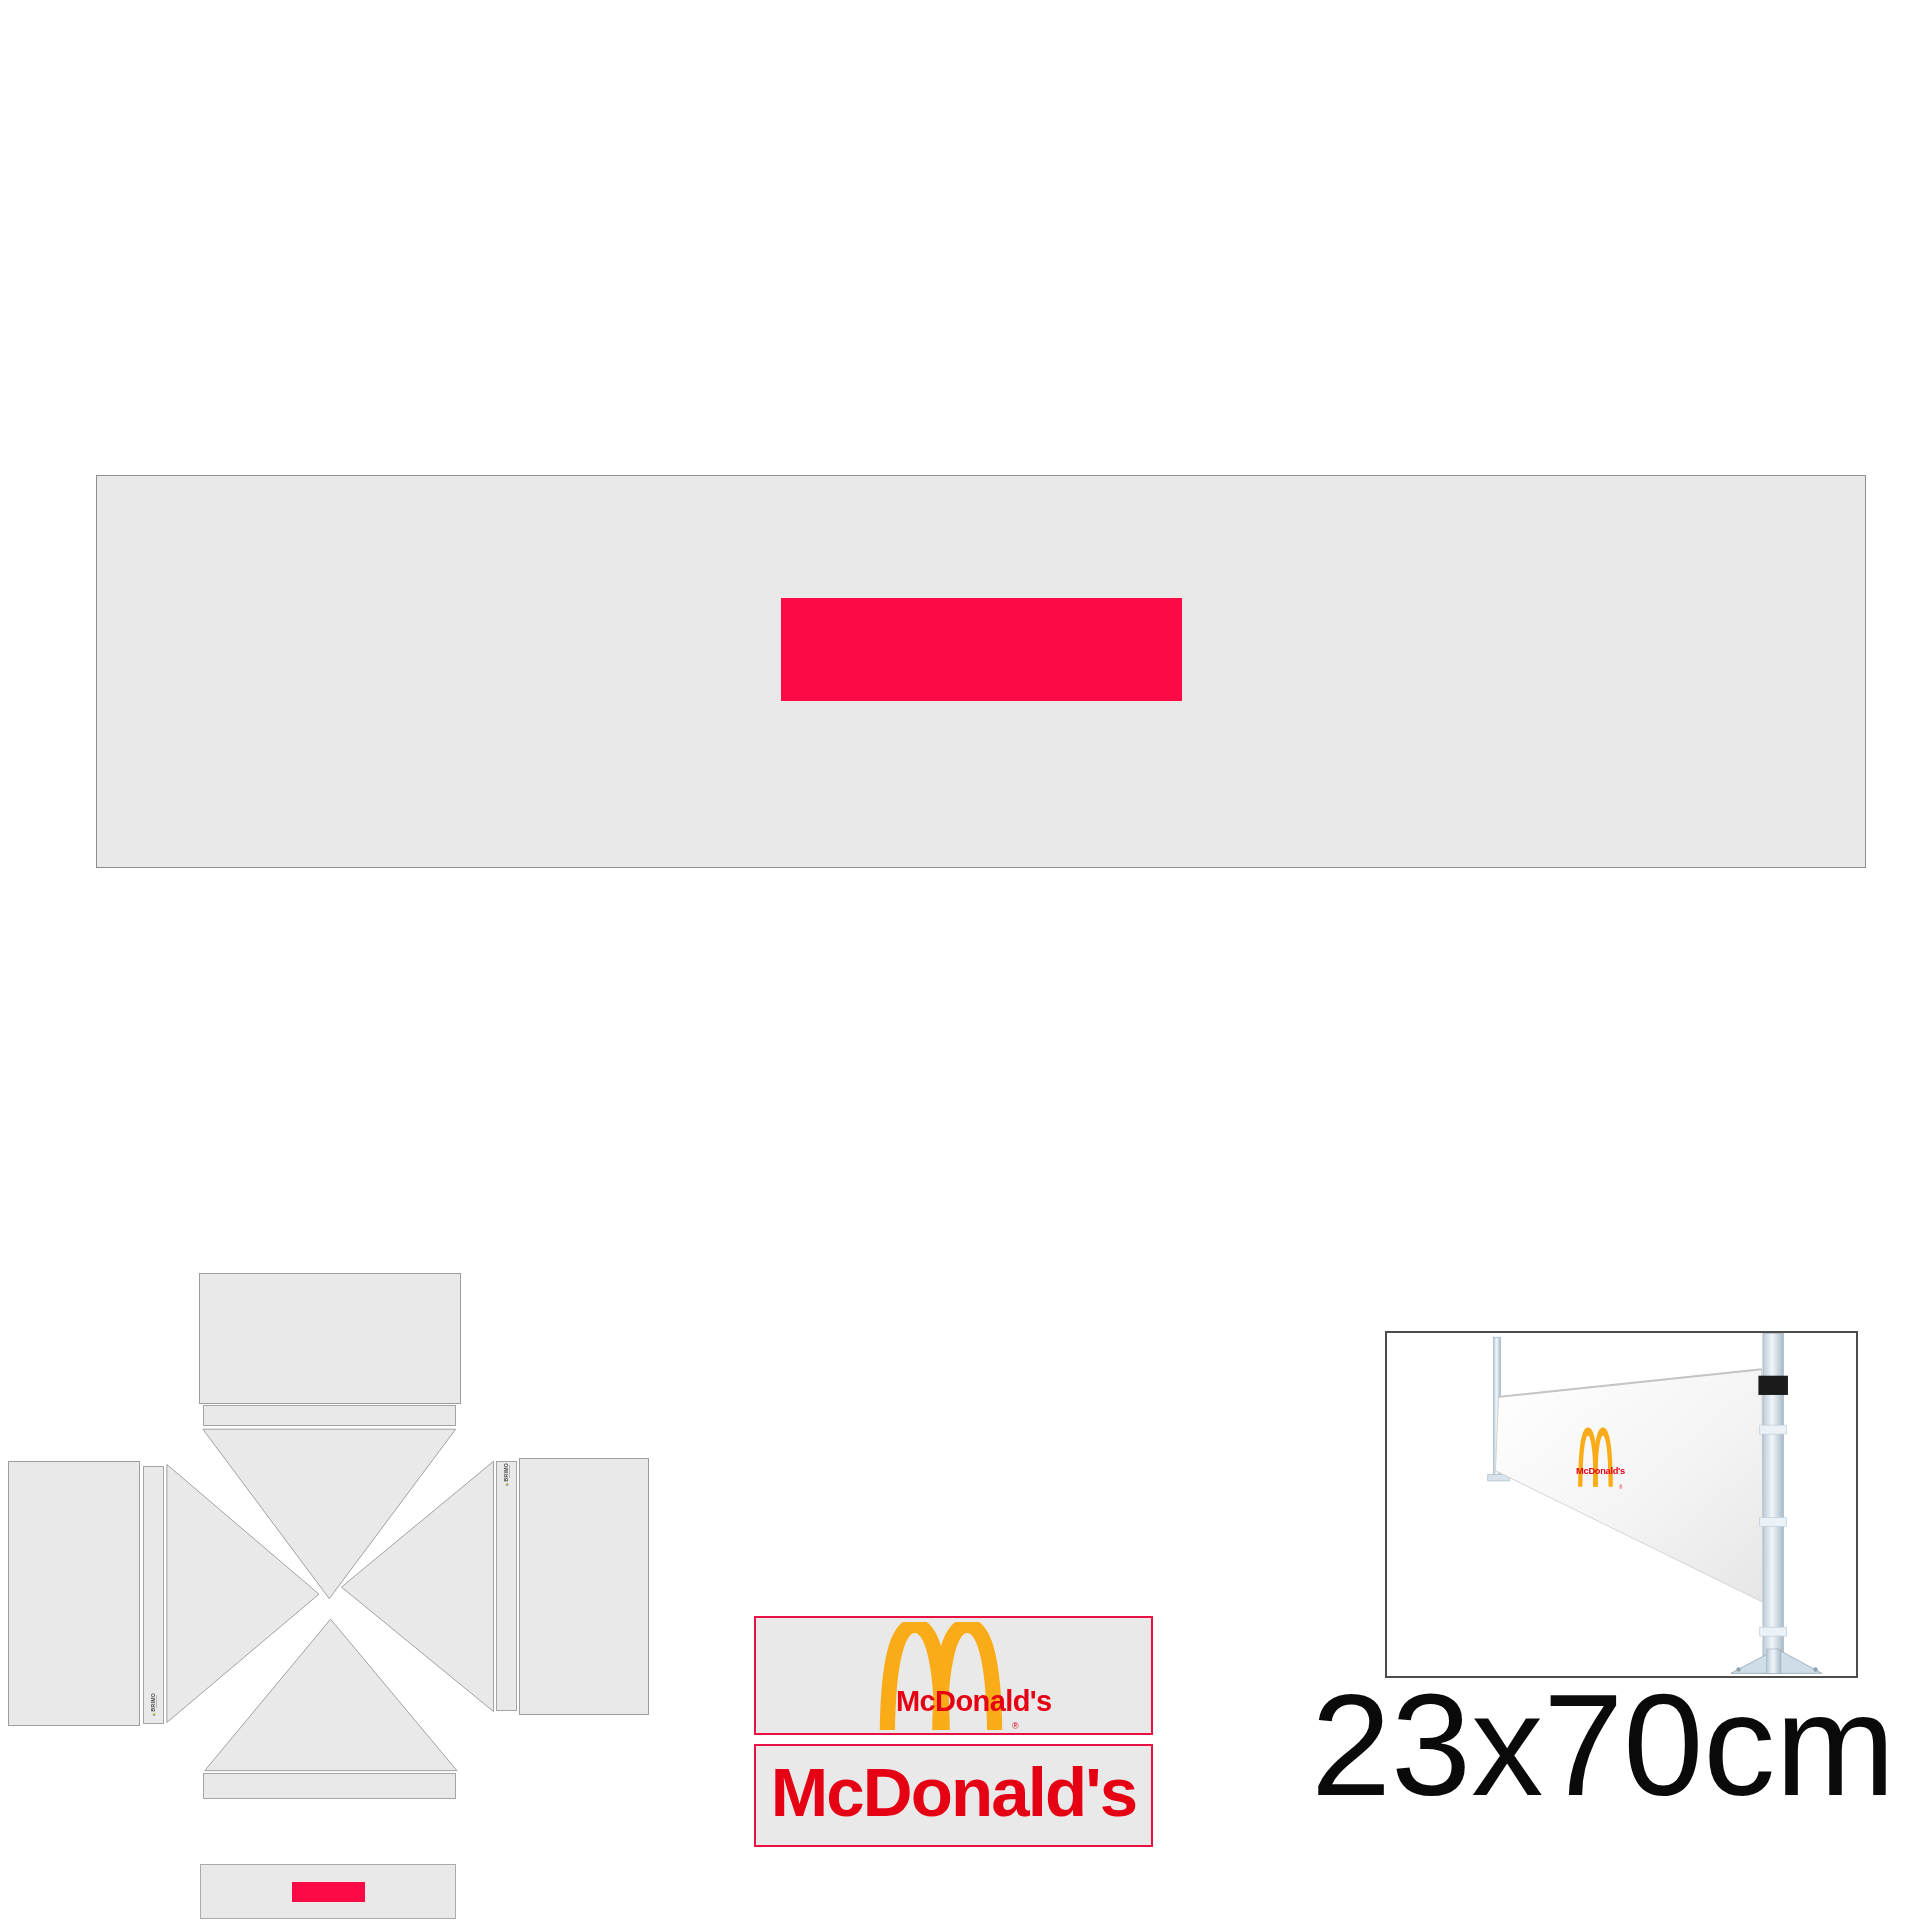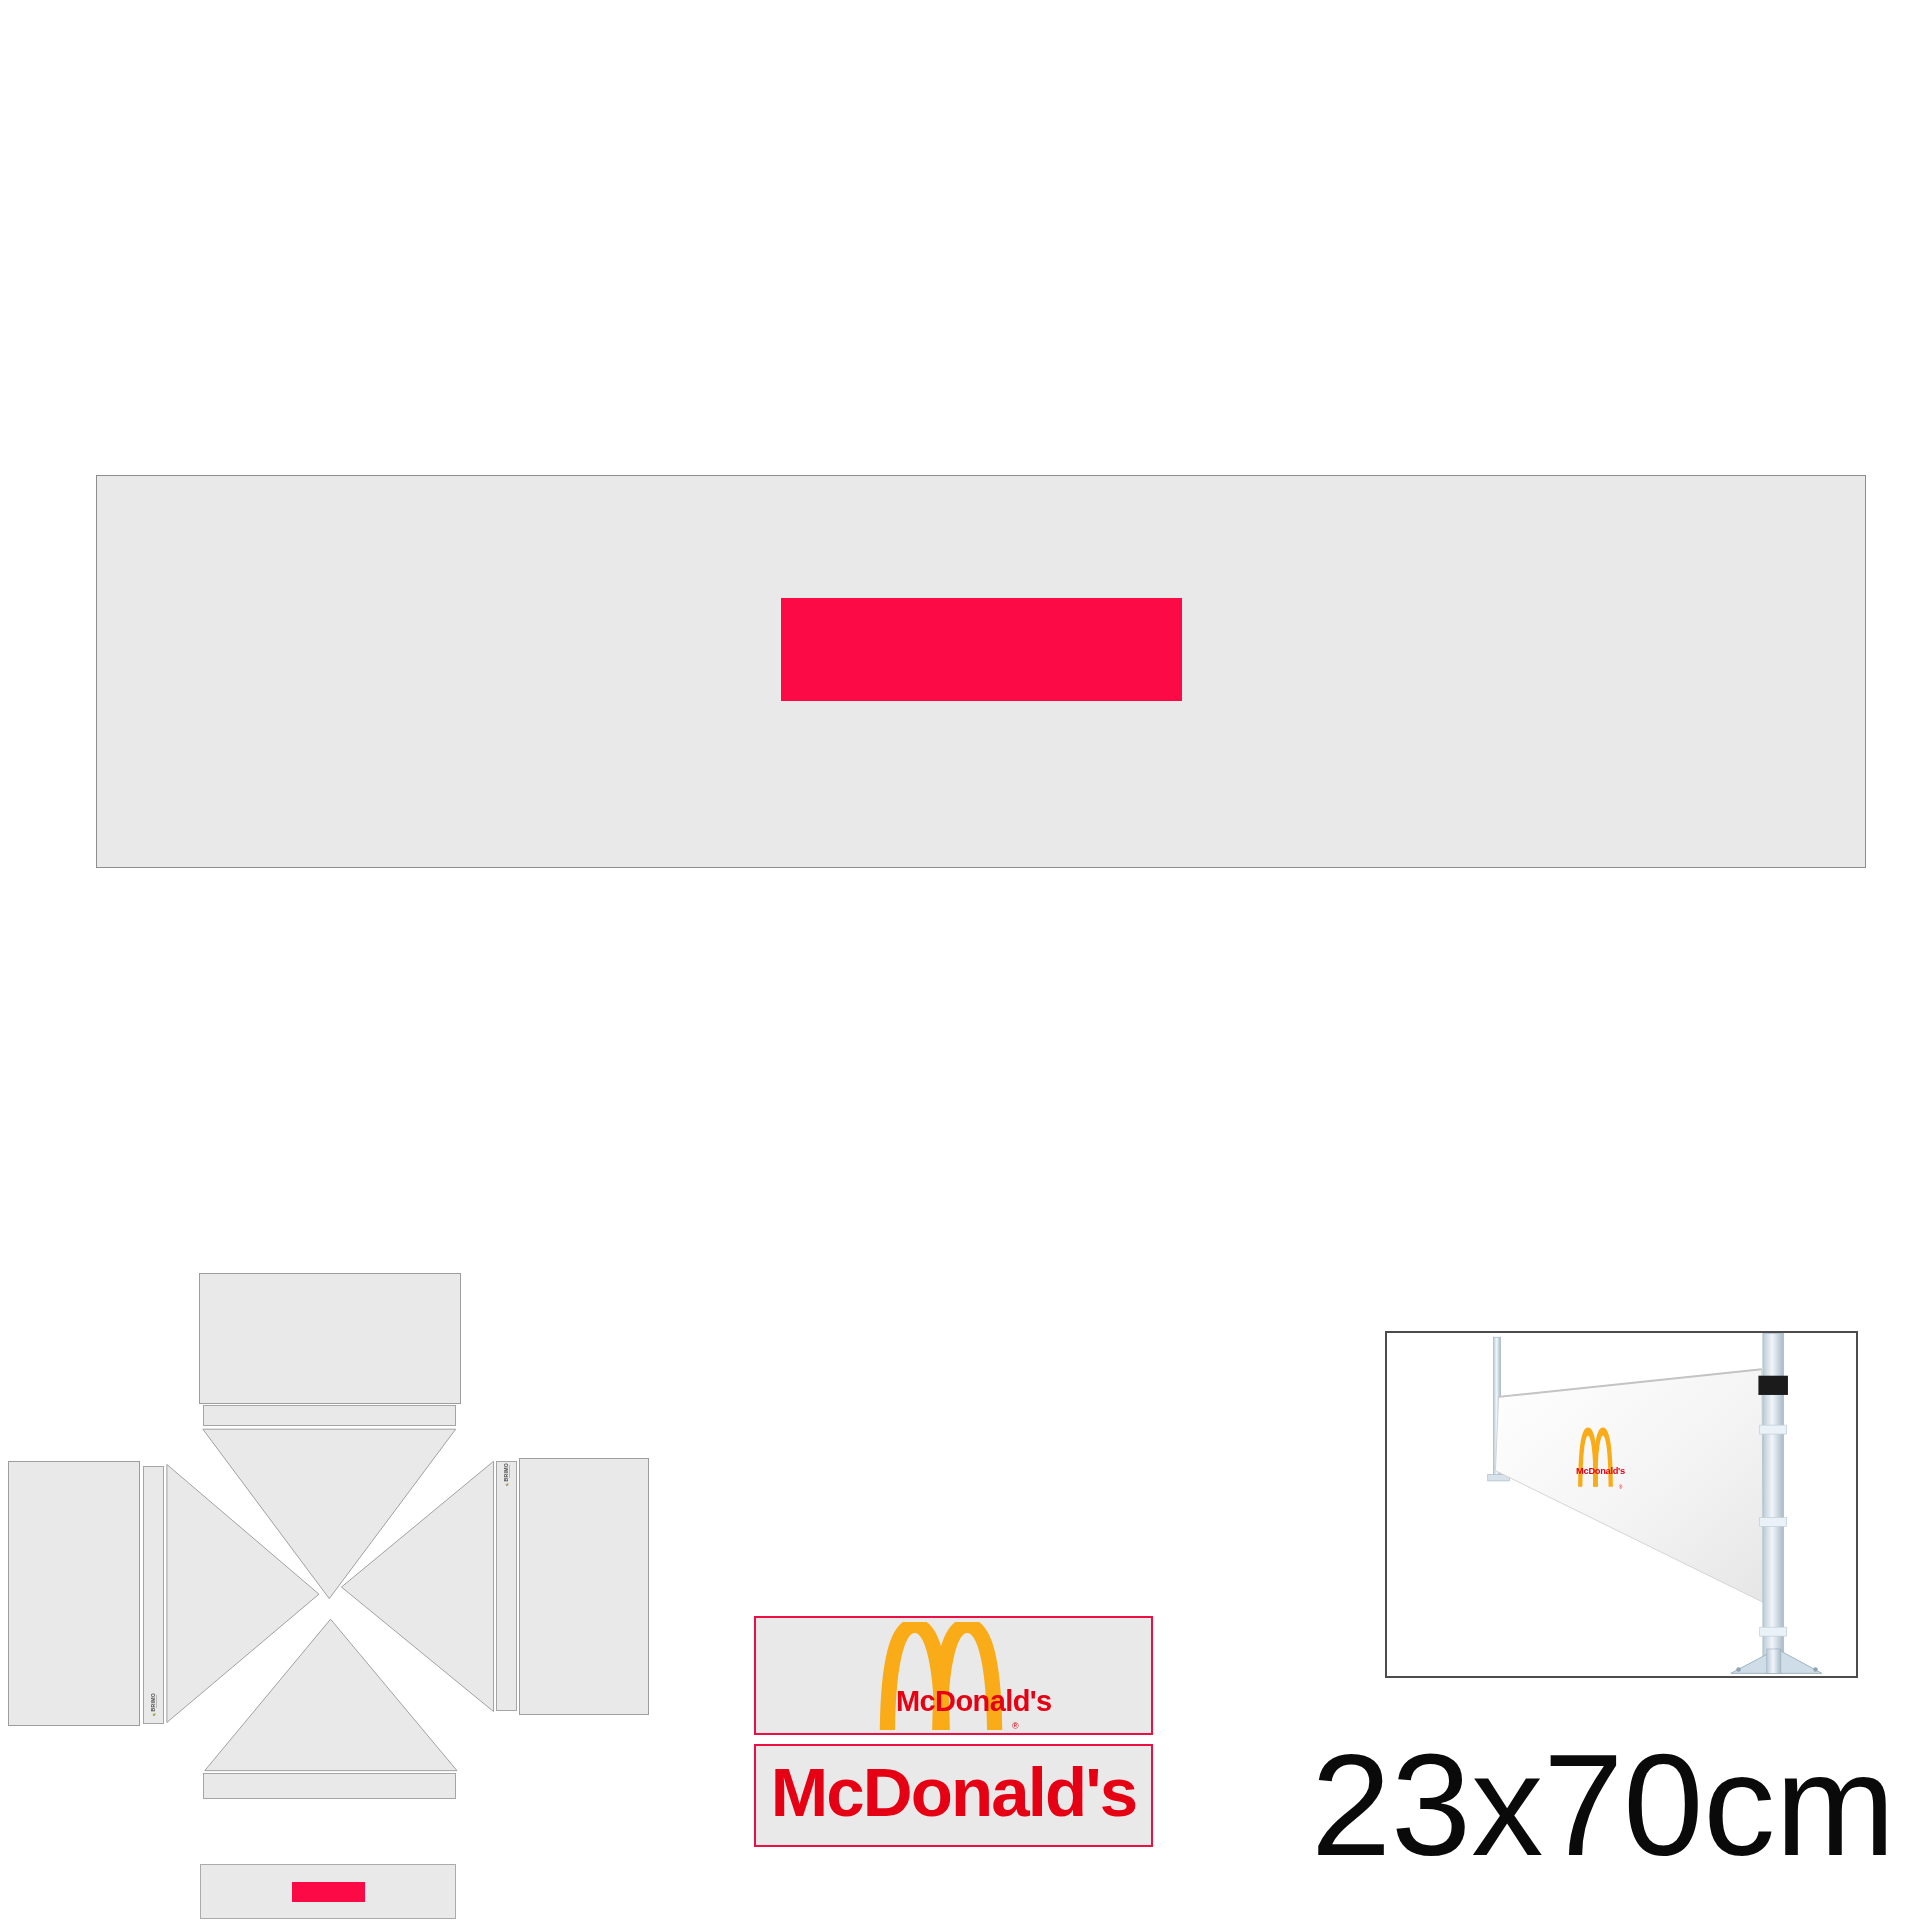--- a/index.html
+++ b/index.html
@@ -43,21 +43,21 @@
   #big-wordmark{font-size:69px;font-weight:bold;letter-spacing:-1.9px;color:#e60013;line-height:1;
     padding-bottom:5.1px;}
   
   #photo{left:1385px;top:1331px;width:473px;height:347px;background:#ffffff;
     border:2.6px solid #4c4c4c;box-sizing:border-box;overflow:hidden;}
   #photo-svg{left:0;top:0;width:467px;height:342px;}
   #photo-wordmark{left:184px;top:134px;width:59px;font-size:9.3px;font-weight:bold;
     color:#e60013;letter-spacing:-0.3px;line-height:1;text-align:center;}
   #photo-reg{left:232px;top:153px;font-size:4.5px;color:#e60013;line-height:1;}
   
-  #dimension-label{left:1311px;top:1734px;font-size:144px;color:#0a0a0a;line-height:1;
+  #dimension-label{left:1311px;top:1674px;font-size:144px;color:#0a0a0a;line-height:1;
     letter-spacing:0;font-weight:400;}
 </style>
 </head>
 <body>
 
 <div class="abs" id="product-banner">
   <div class="abs" id="print-area"></div>
 </div>
 
 <div class="abs panel" id="tent-top-panel"></div>

